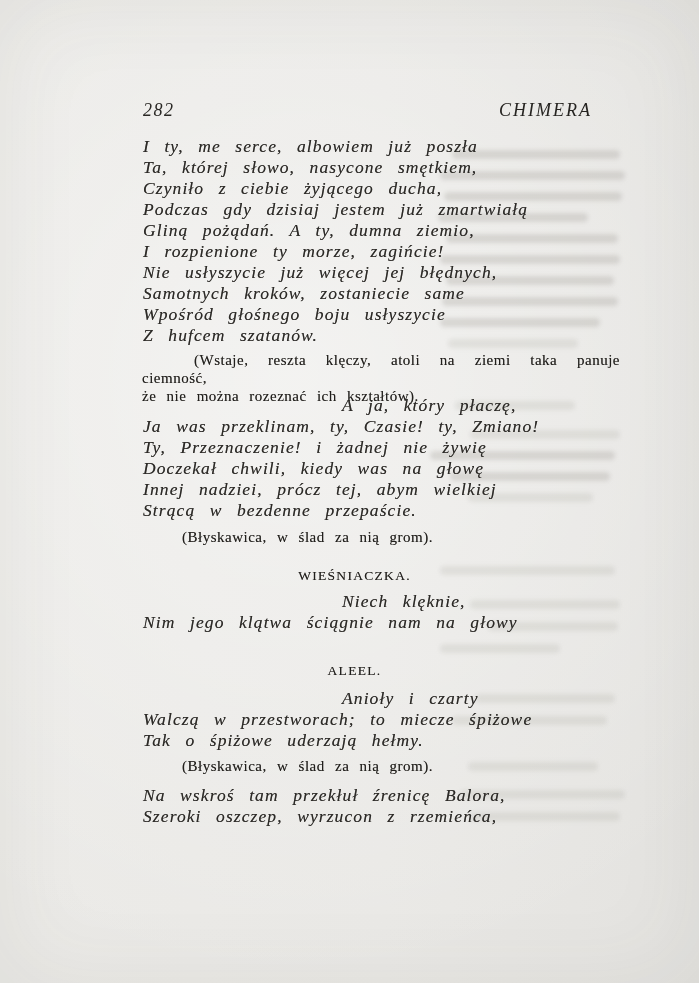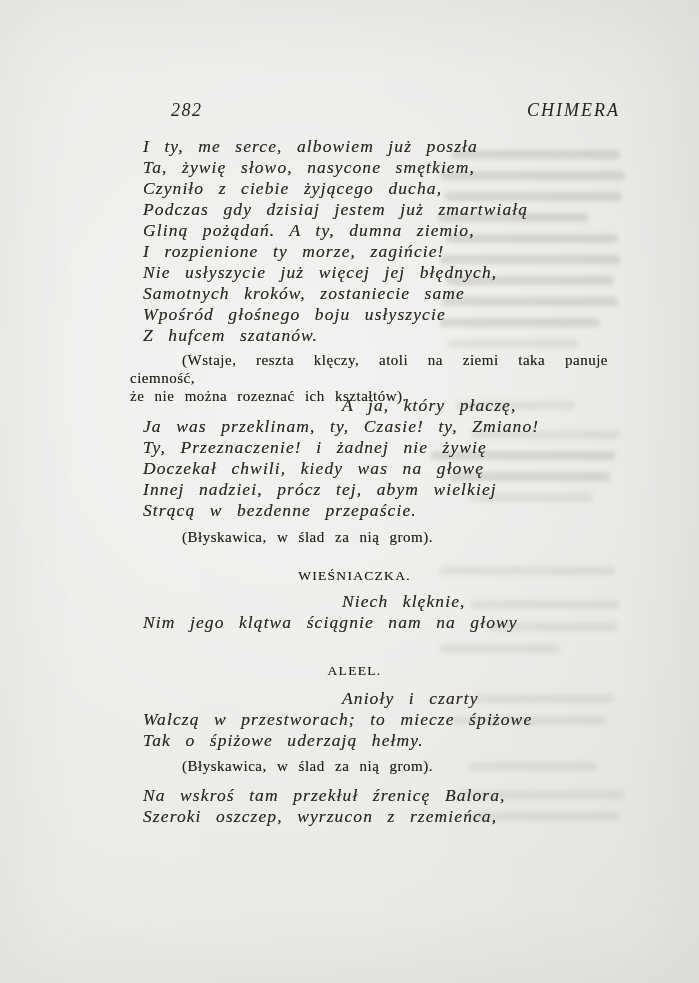--- a/index.html
+++ b/index.html
@@ -14,21 +14,21 @@
       radial-gradient(120% 90% at 42% 38%, rgba(255,255,255,0.45), rgba(255,255,255,0) 70%),
       linear-gradient(90deg, #ebeae7 0%, #e9e8e5 55%, #e4e3e0 100%);
     box-shadow: inset 0 0 90px rgba(70,65,55,0.07);
     color: #2c2a27;
   }
   .abs { position: absolute; }
 
   
   .running-head {
     left: 143px; top: 100px; width: 467px;
-    display: flex; justify-content: space-between; align-items: baseline; margin-left: 28px;
+    display: flex; justify-content: space-between; align-items: baseline;
   }
   .pageno {
     font-style: italic; font-size: 18px; letter-spacing: 1.5px; color: #2a2825;
   }
   .journal {
     font-style: italic; font-size: 18px; letter-spacing: 2px;
     padding-right: 18px; color: #262421;
   }
 
   
@@ -94,32 +94,32 @@
   <div class="smudge light" style="left:460px; top:790px; width:165px;"></div>
   <div class="smudge light" style="left:470px; top:812px; width:150px;"></div>
 
   <div class="abs running-head">
     <span class="pageno">282</span>
     <span class="journal">CHIMERA</span>
   </div>
 
   <div class="abs verse" style="top:136px;">
     <div>I ty, me serce, albowiem już poszła</div>
-    <div>Ta, żywię słowo, nasycone smętkiem,</div>
+    <div>Ta, której słowo, nasycone smętkiem,</div>
     <div>Czyniło z ciebie żyjącego ducha,</div>
     <div>Podczas gdy dzisiaj jestem już zmartwiałą</div>
     <div>Gliną pożądań.  A ty, dumna ziemio,</div>
     <div>I rozpienione ty morze, zagińcie!</div>
     <div>Nie usłyszycie już więcej jej błędnych,</div>
     <div>Samotnych kroków, zostaniecie same</div>
     <div>Wpośród głośnego boju usłyszycie</div>
     <div>Z hufcem szatanów.</div>
   </div>
 
-  <div class="abs stage" style="top:351px;">
+  <div class="abs stage" style="top:351px;margin-left:12px;">
     <div class="first just">(Wstaje, reszta klęczy, atoli na ziemi taka panuje ciemność,</div>
     <div>że nie można rozeznać ich kształtów).</div>
   </div>
 
   <div class="abs verse" style="top:395px;">
     <div class="opening">A ja, który płaczę,</div>
     <div>Ja was przeklinam, ty, Czasie! ty, Zmiano!</div>
     <div>Ty, Przeznaczenie! i żadnej nie żywię</div>
     <div>Doczekał chwili, kiedy was na głowę</div>
     <div>Innej nadziei, prócz tej, abym wielkiej</div>

